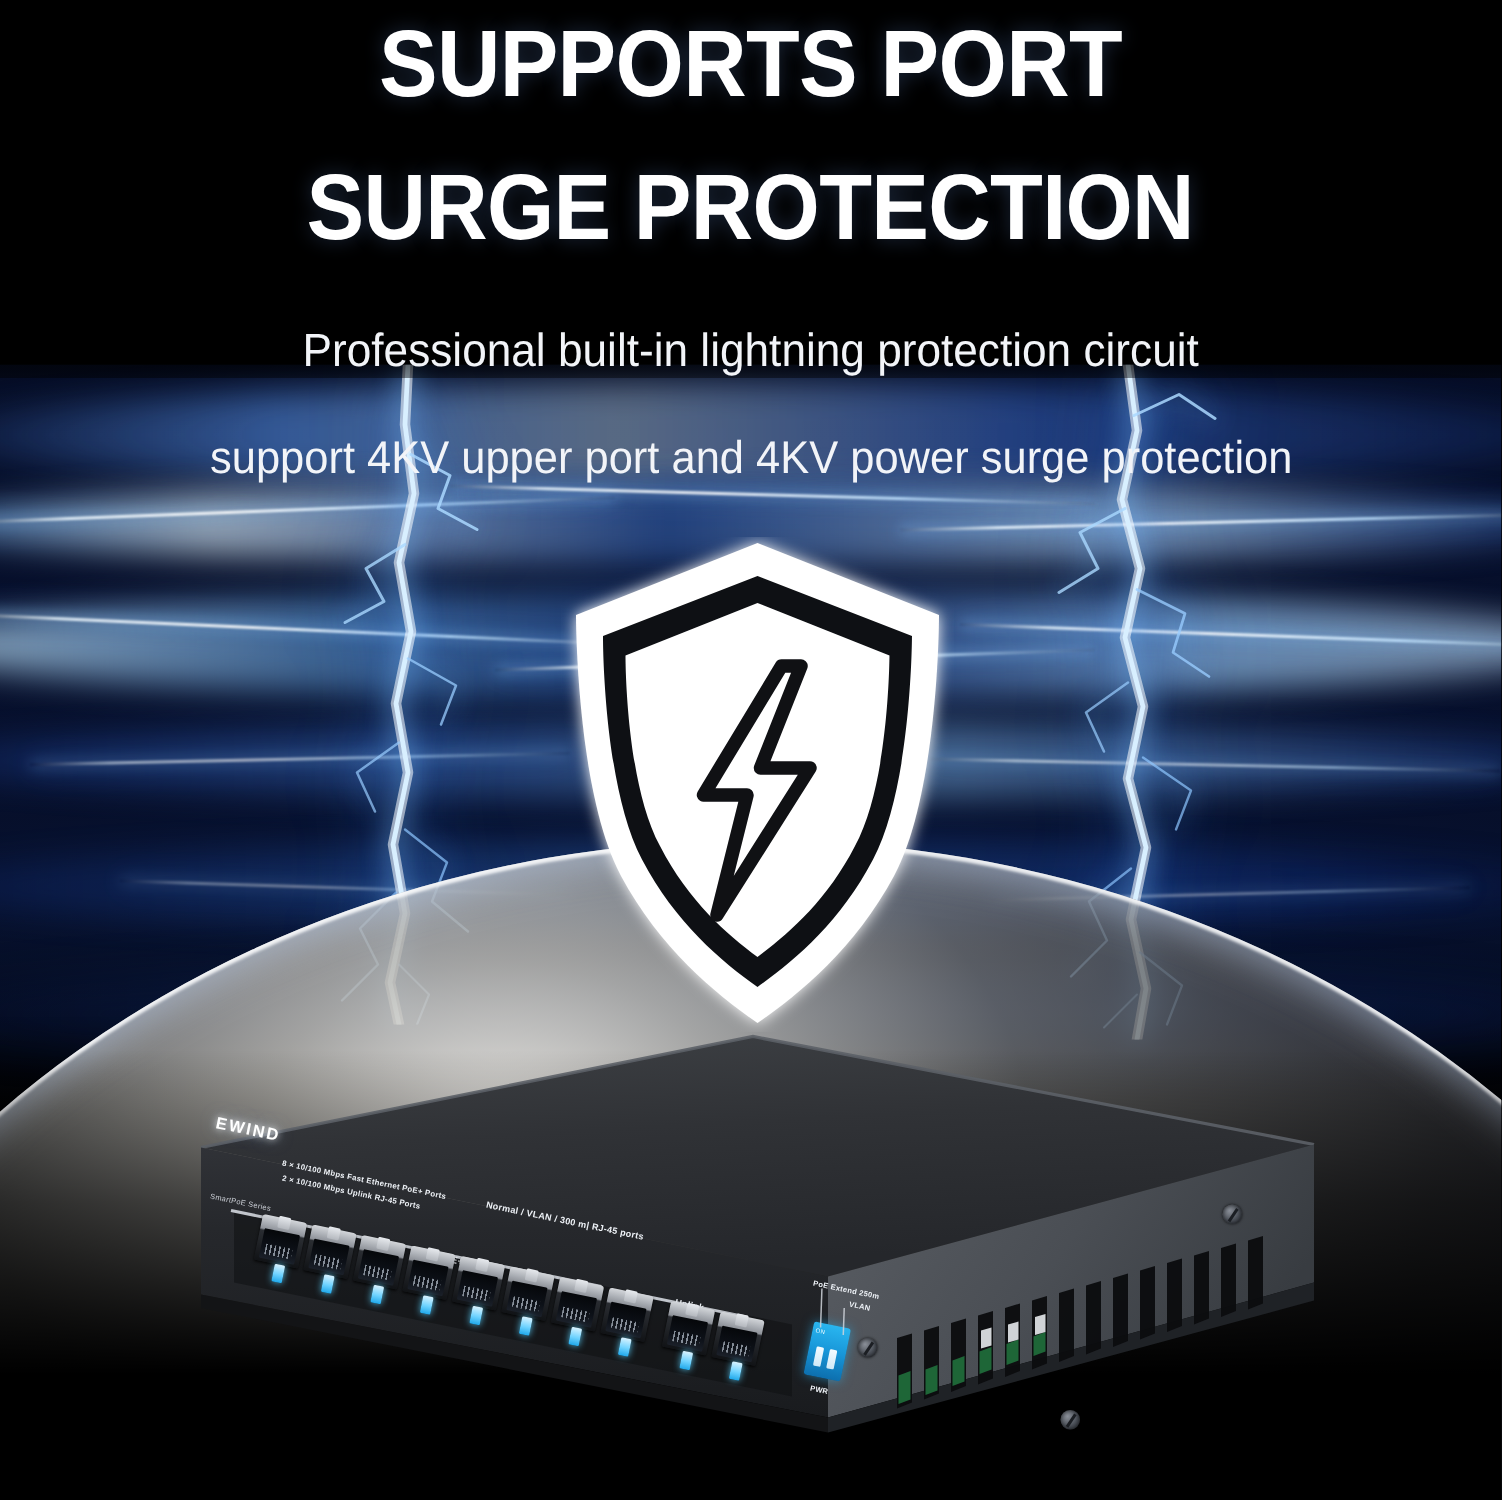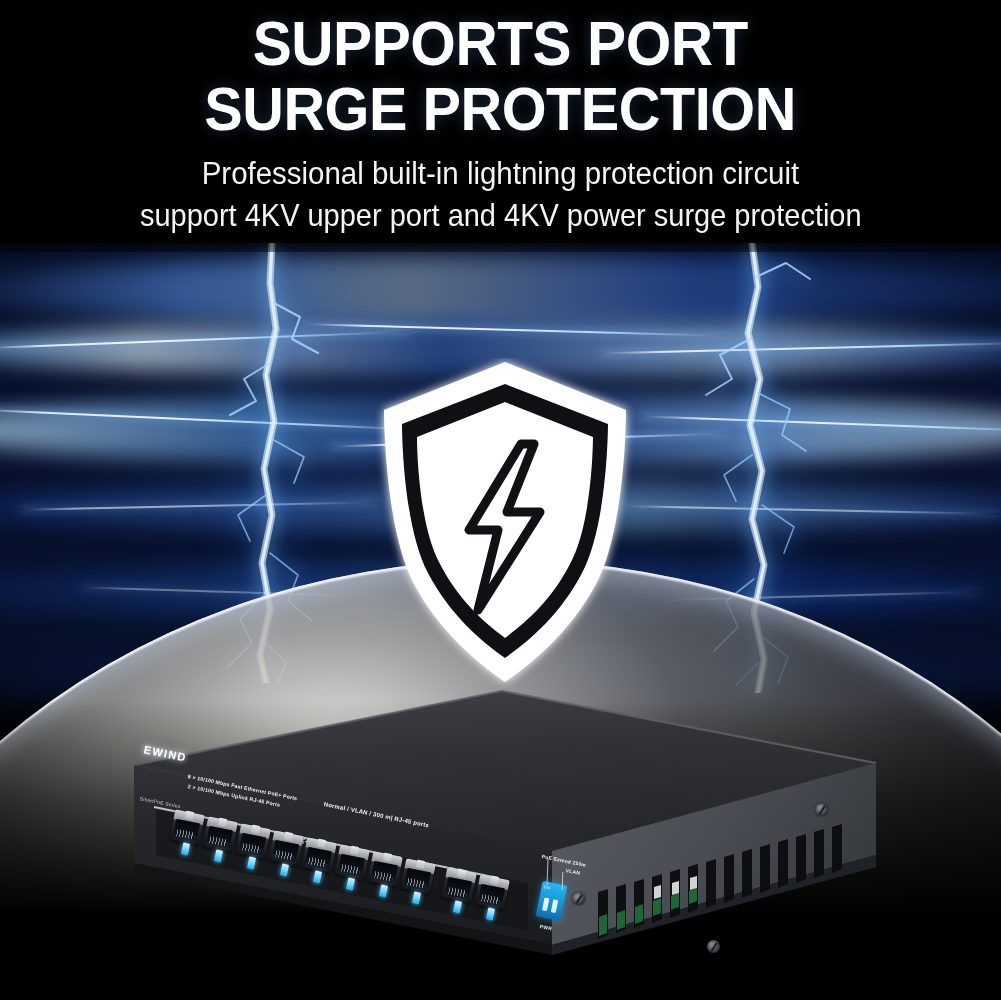--- a/index.html
+++ b/index.html
@@ -4,21 +4,21 @@
 <style>
   * { margin:0; padding:0; box-sizing:border-box; }
   html,body { width:1001px; height:1000px; background:#000; overflow:hidden; }
   body { font-family:"Liberation Sans", sans-serif; }
 
   #stage { position:relative; width:1001px; height:1000px; background:#000; overflow:hidden; }
 
   
   .header { position:absolute; left:0; top:0; width:1001px; height:255px; z-index:40;
             display:flex; flex-direction:column; align-items:center; justify-content:flex-start;
-            padding-top:14px; text-align:center; }
+            padding-top:14px; text-align:center;gap:30px; }
   .title-line { color:#ffffff; font-weight:bold; letter-spacing:-0.5px;
                 font-size:63px; line-height:0.95; transform:scaleX(0.93);
                 text-shadow:0 0 14px rgba(120,170,255,.25); white-space:nowrap; }
   .title-line.l2 { font-size:62px; margin-top:6px; }
   .sub-line { color:#f2f4f8; font-size:31px; line-height:1.22; font-weight:400;
               transform:scaleX(0.95); white-space:nowrap; }
   .sub-line.s1 { margin-top:16px; }
   .sub-line.s2 { margin-top:4px; font-size:30.5px; }
 
   

